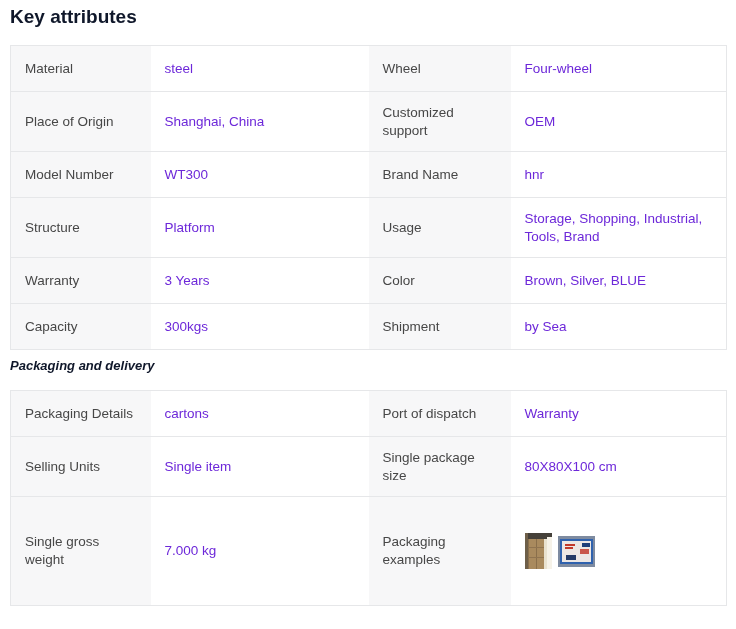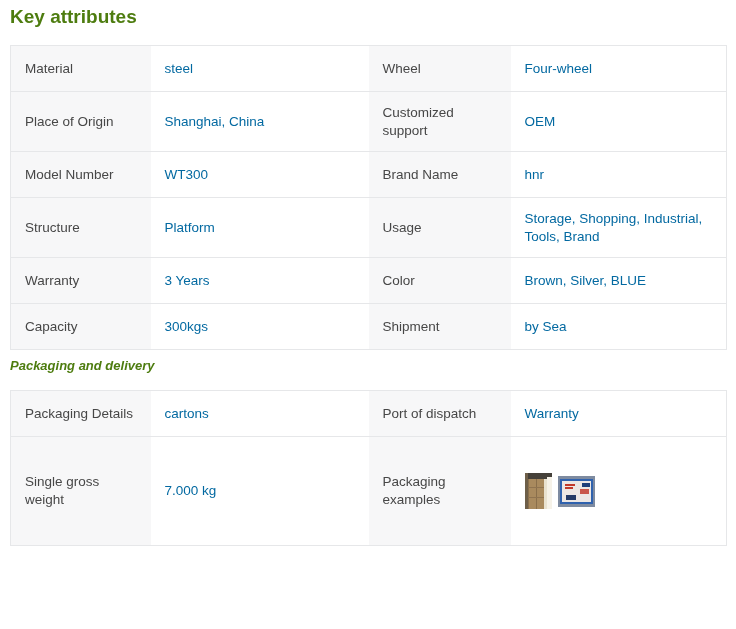--- a/index.html
+++ b/index.html
@@ -12,21 +12,21 @@
     width: 736px;
     height: 629px;
     overflow: hidden;
     color: #161616;
   }
   .wrap {
     padding: 5px 10px 0 10px;
   }
   .section-title {
     margin: 0;
-    color: #4d7c0f;
+    color: #0f172a;
     font-weight: 700;
   }
   .section-title.first {
     font-size: 19px;
     line-height: 24px;
     margin-bottom: 16px;
   }
   .section-title.second {
     font-size: 13px;
     line-height: 20px;
@@ -55,21 +55,21 @@
     white-space: pre-line;
     overflow: hidden;
     padding-left: 14px;
   }
   td.lbl {
     background: #f7f7f8;
     color: #474747;
     padding: 0 16px 0 12px;
   }
   td.val {
-    color: #0369a1;
+    color: #6d28d9;
     padding: 0 8px 0 15px;
   }
   .thumbs {
     display: flex;
     align-items: center;
     gap: 6px;
   }
   .thumb {
     display: block;
     flex: 0 0 auto;
@@ -141,20 +141,27 @@
         <col class="c-lbl2">
         <col class="c-val2">
       </colgroup>
     <tbody>
       <tr>
         <td class="lbl">Packaging Details</td>
         <td class="val">cartons</td>
         <td class="lbl">Port of dispatch</td>
         <td class="val">Warranty</td>
       </tr>
+      <tr class="tall">
+        <td class="lbl">Selling Units</td>
+        <td class="val">Single item</td>
+        <td class="lbl">Single package
+size</td>
+        <td class="val">80X80X100 cm</td>
+      </tr>
       <tr class="taller">
         <td class="lbl">Single gross
 weight</td>
         <td class="val">7.000 kg</td>
         <td class="lbl">Packaging
 examples</td>
         <td class="val">
           <div class="thumbs">
             <span class="thumb">
               <svg width="27" height="36" viewBox="0 0 27 36" xmlns="http://www.w3.org/2000/svg">

